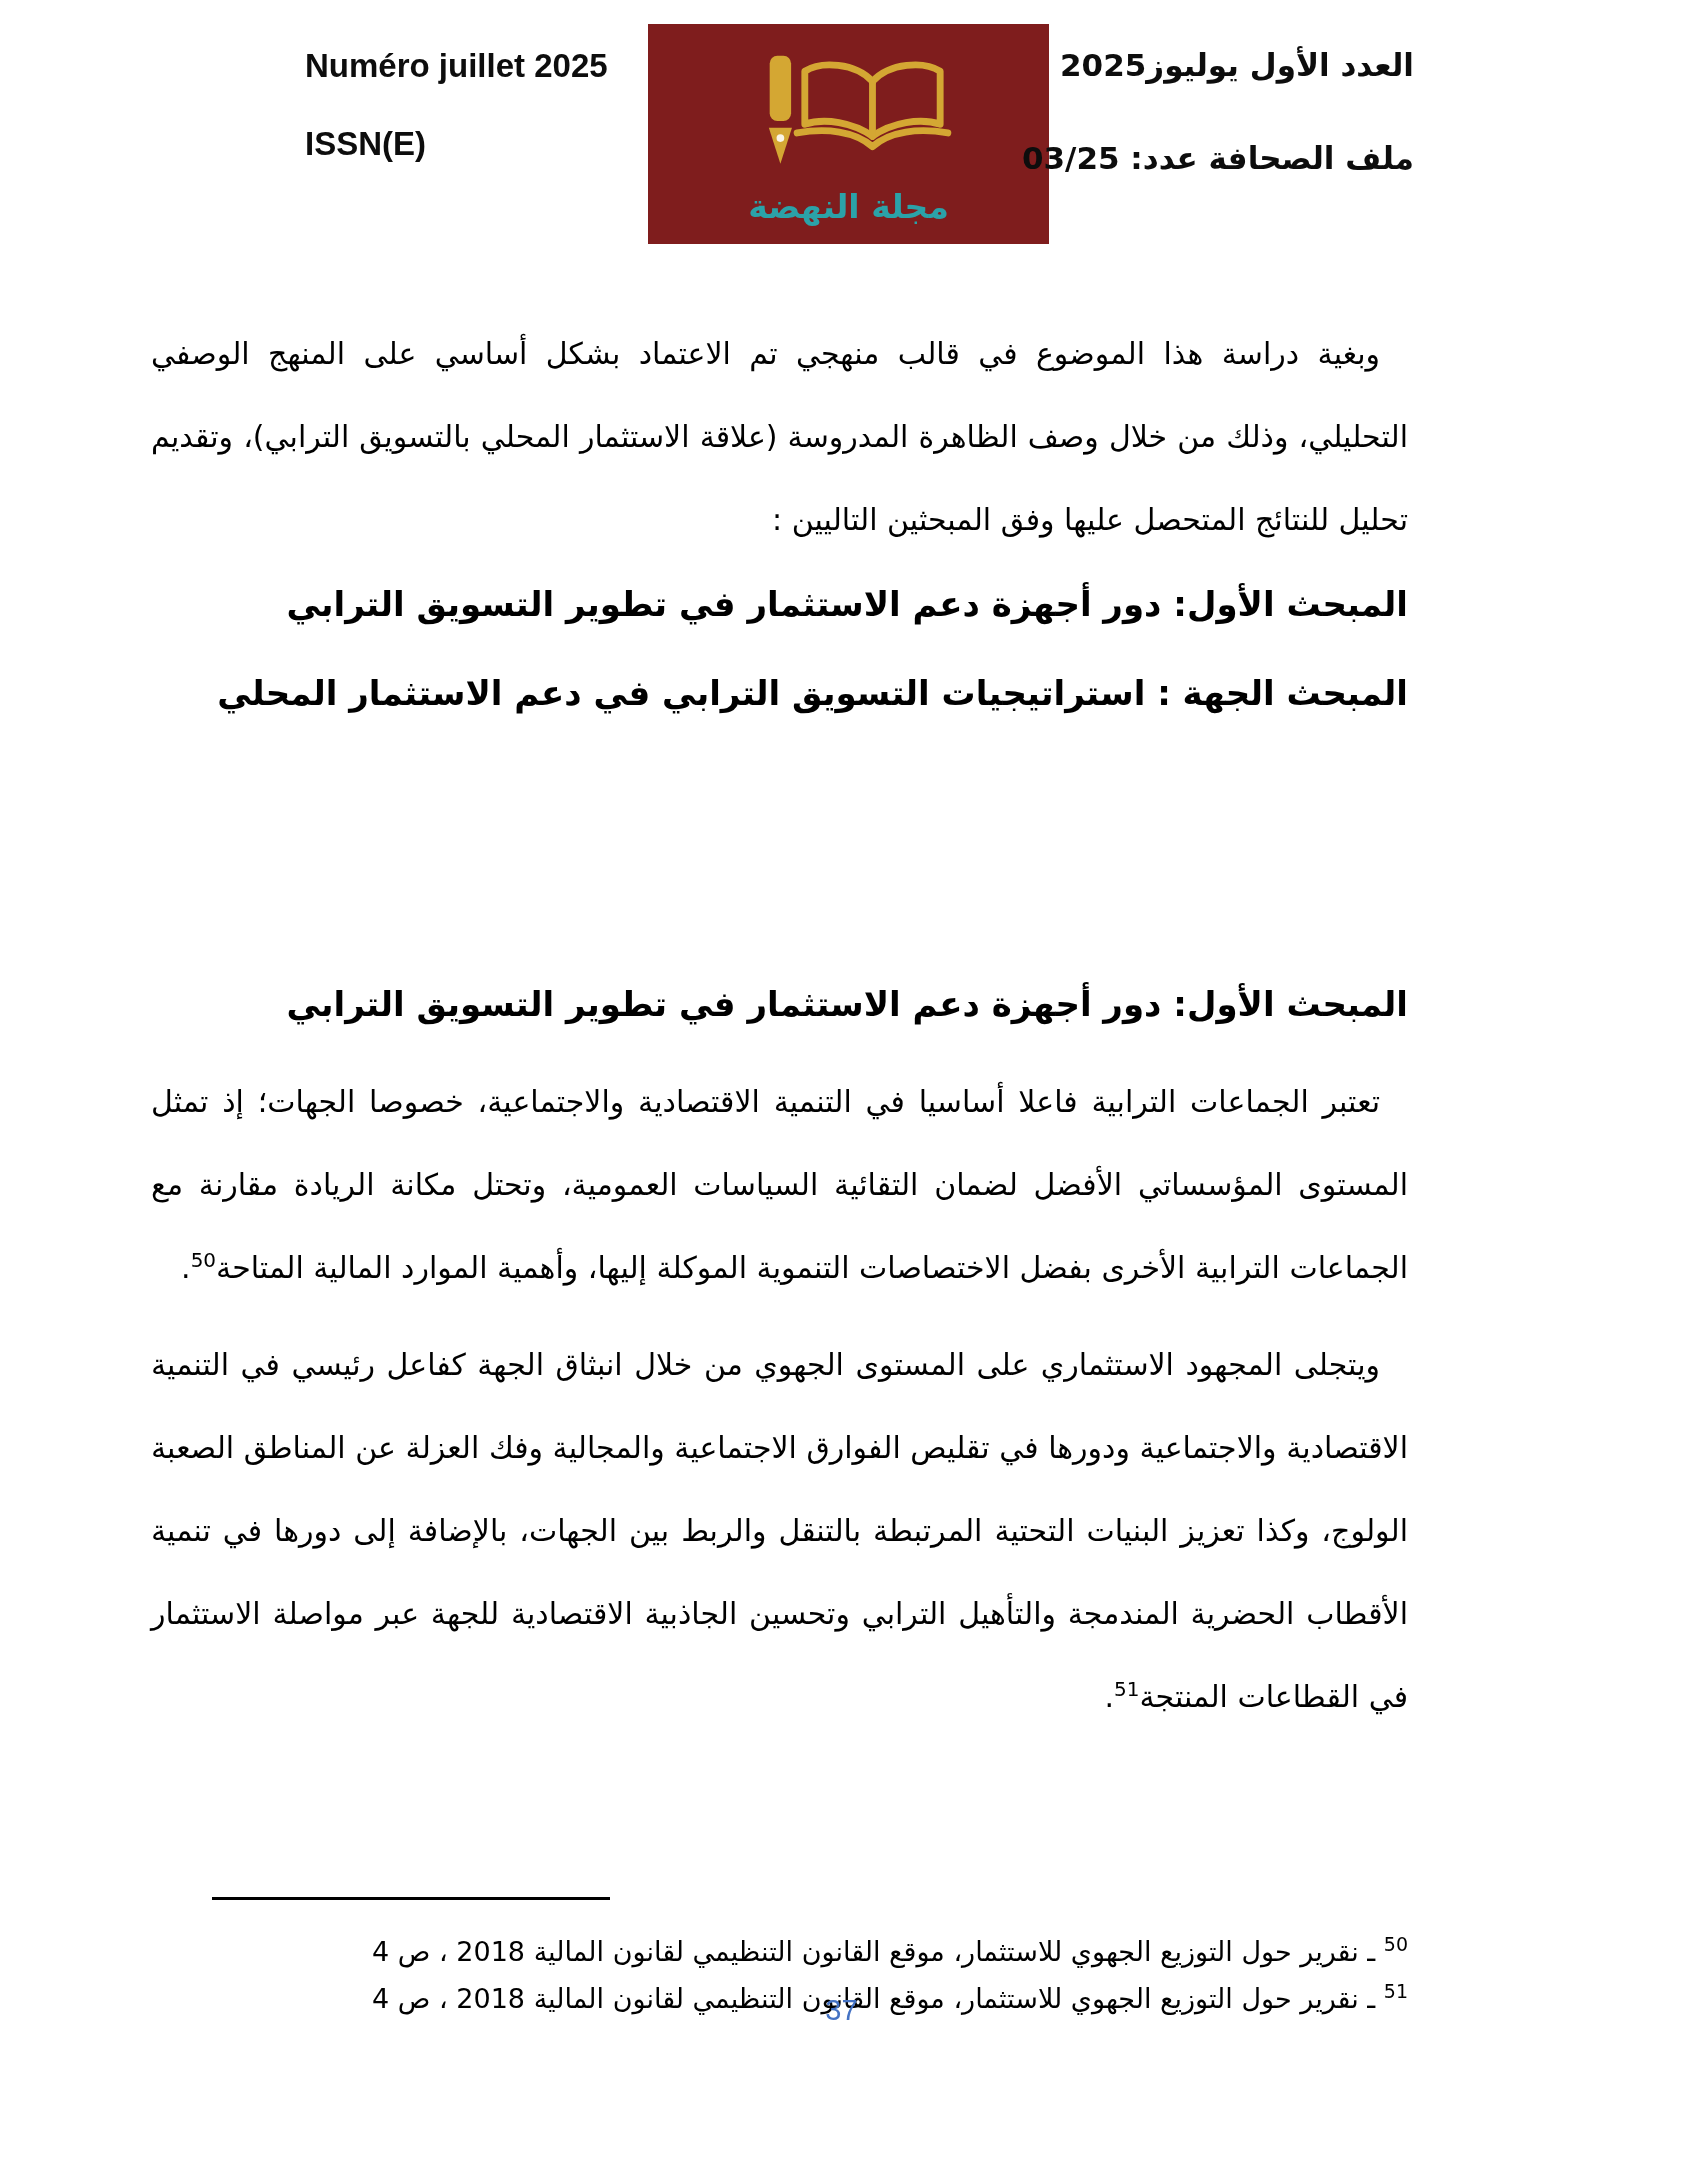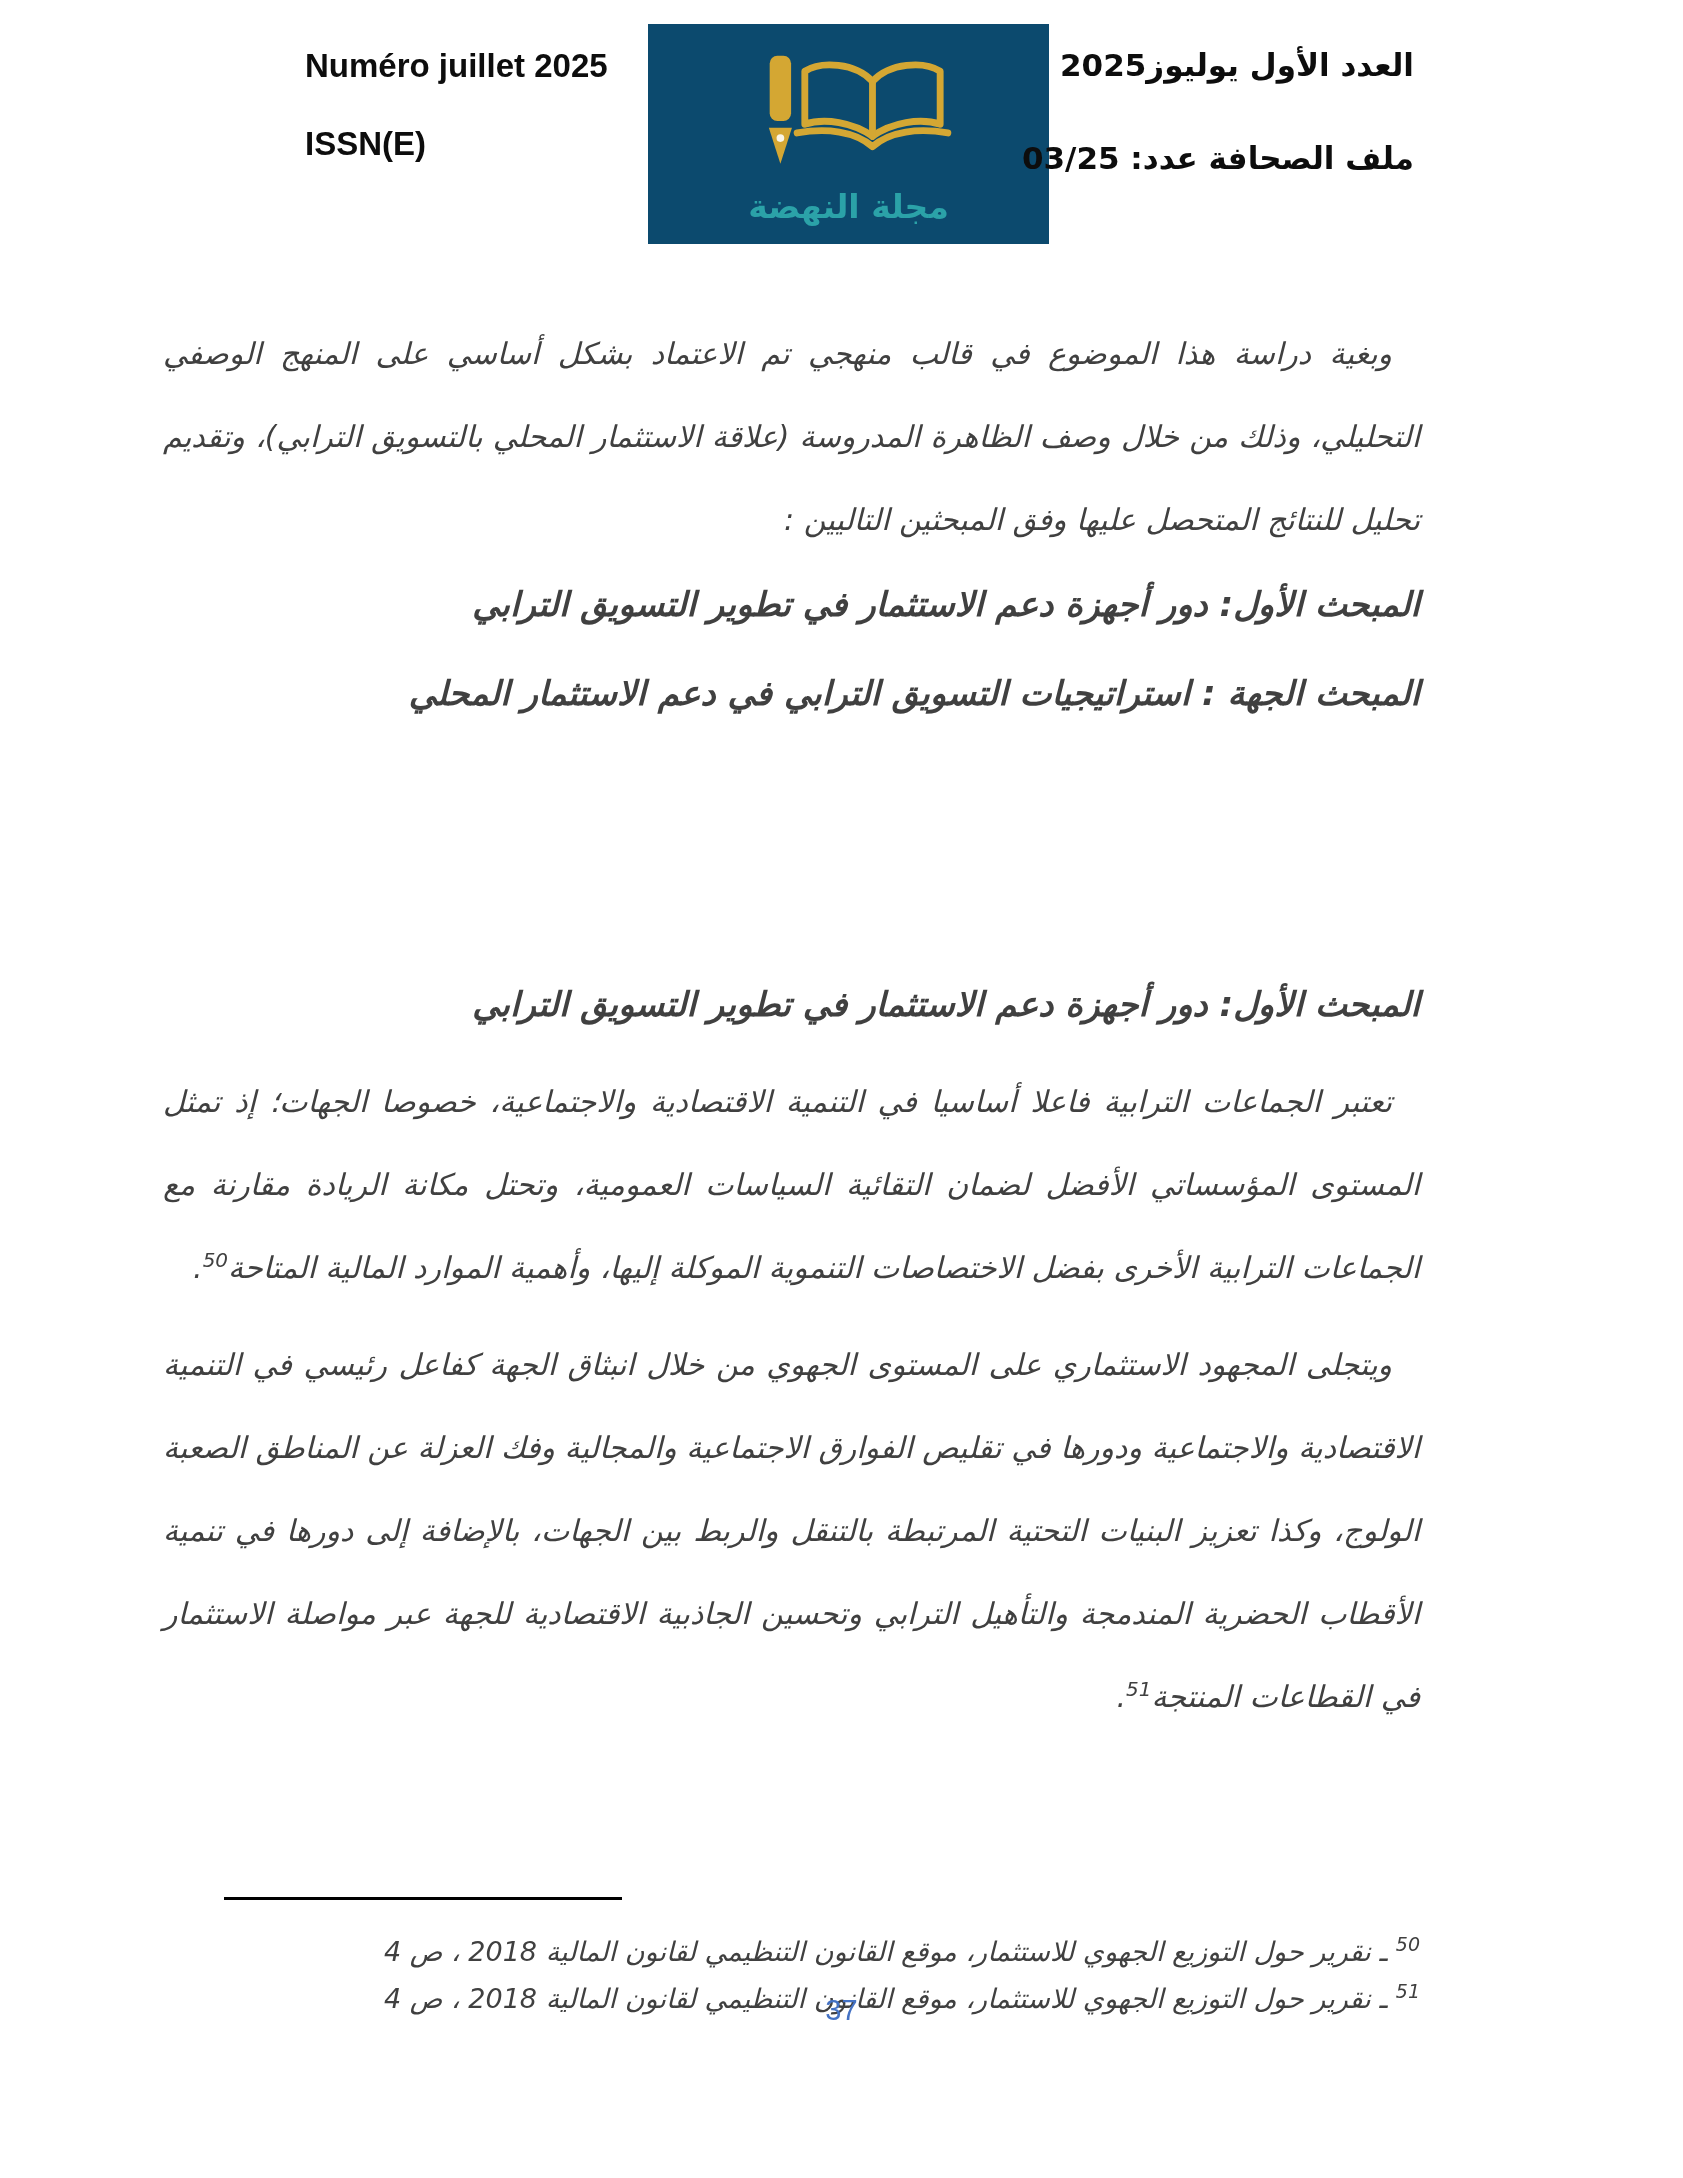--- a/index.html
+++ b/index.html
@@ -18,34 +18,33 @@
   .header-left .issn { margin-top:38px; }
 
   .header-right {
     position:absolute; right:269px; top:44px; direction:rtl; text-align:right;
     font-weight:bold; font-size:31px; line-height:42px; color:#0d0d0d;margin-left:8px;
   }
   .header-right .line2 { margin-top:51px; }
 
   .logo-box {
     position:absolute; left:648px; top:24px; width:401px; height:220px;
-    background:#0c4a6e; display:flex; flex-direction:column;
+    background:#7f1d1d; display:flex; flex-direction:column;
     align-items:center; justify-content:flex-start; padding-top:24px;text-align:right;
   }
   .logo-title {
     font-size:33px; font-weight:bold; color:#2BA2A8; margin-top:0px;
     direction:rtl; letter-spacing:1px;
   }
 
   
   .content {
-    position:absolute; left:163px; top:297px; width:1257px;
+    position:absolute; left:151px; top:297px; width:1257px;
     direction:rtl; text-align:justify; font-size:30px; line-height:83px;
-    color:#404040;
-    font-style:italic;
+    color:#000000;
   }
   p.body-par { text-indent:28px; }
   #par1 { margin-top:15px; }
   .h-sect {
     font-size:34px; font-weight:bold; text-align:right; line-height:59px;
     text-indent:0;
   }
   #head1 { margin-top:14px; }
   #head2 { margin-top:30px; }
   #head3 { margin-top:252px; }

